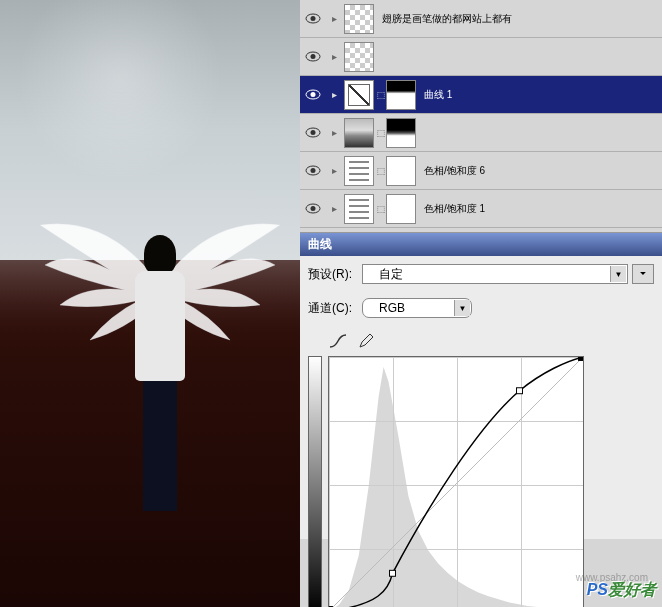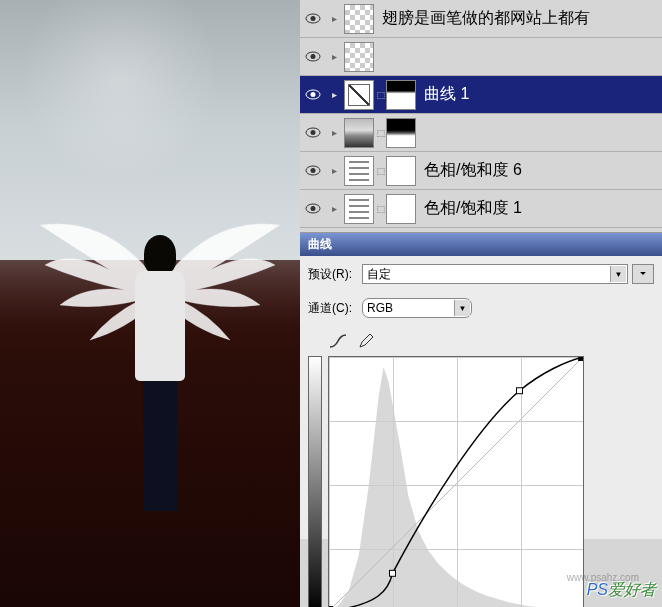--- a/index.html
+++ b/index.html
@@ -143,21 +143,21 @@
     }
     .link-gap {
       width: 10px;
       display: flex;
       align-items: center;
       justify-content: center;
       font-size: 9px;
       color: #555;
     }
     .selected .link-gap { color: #ddd; }
-    .layer-name { margin-left: 6px; font-size: 16px; }
+    .layer-name { margin-left: 6px; font-size: 10px; }
     .toggle-arrow { width: 12px; font-size: 10px; color: #666; margin-left: 4px; }
     .selected .toggle-arrow { color: #ddd; }
 
     .curves-panel {
       position: absolute;
       left: 300px;
       top: 232px;
       width: 362px;
       height: 307px;
       background: #ececec;
@@ -177,21 +177,21 @@
       margin-bottom: 14px;
     }
     .field-label { width: 54px; text-align: left; }
     .select-box {
       flex: 1;
       height: 20px;
       border: 1px solid #888;
       background: #fff;
       display: flex;
       align-items: center;
-      padding: 0 4px;
+      padding: 0 16px;
       position: relative;
     }
     .select-arrow {
       position: absolute;
       right: 1px;
       top: 1px;
       bottom: 1px;
       width: 16px;
       background: #ddd;
       border-left: 1px solid #999;
@@ -259,29 +259,29 @@
       border: 1px solid #666;
       margin-left: 20px;
       margin-top: 4px;
       width: 256px;
     }
     .watermark {
       position: absolute;
       right: 6px;
       bottom: 6px;
       font-size: 16px;
-      font-weight: normal;
+      font-weight: bold;
       font-style: italic;
       color: #3a8a3a;
       text-shadow: 1px 1px 0 #fff, -1px -1px 0 #fff;
     }
     .watermark .ps { color: #2a6aca; }
     .watermark-url {
       position: absolute;
-      right: 23px;
+      right: 14px;
       bottom: 24px;
       font-size: 10px;
       color: rgba(100,100,100,0.5);
     }
   </style>
 </head>
 <body>
 
 <div class="canvas-area">
   <div class="sky-clouds"></div>

